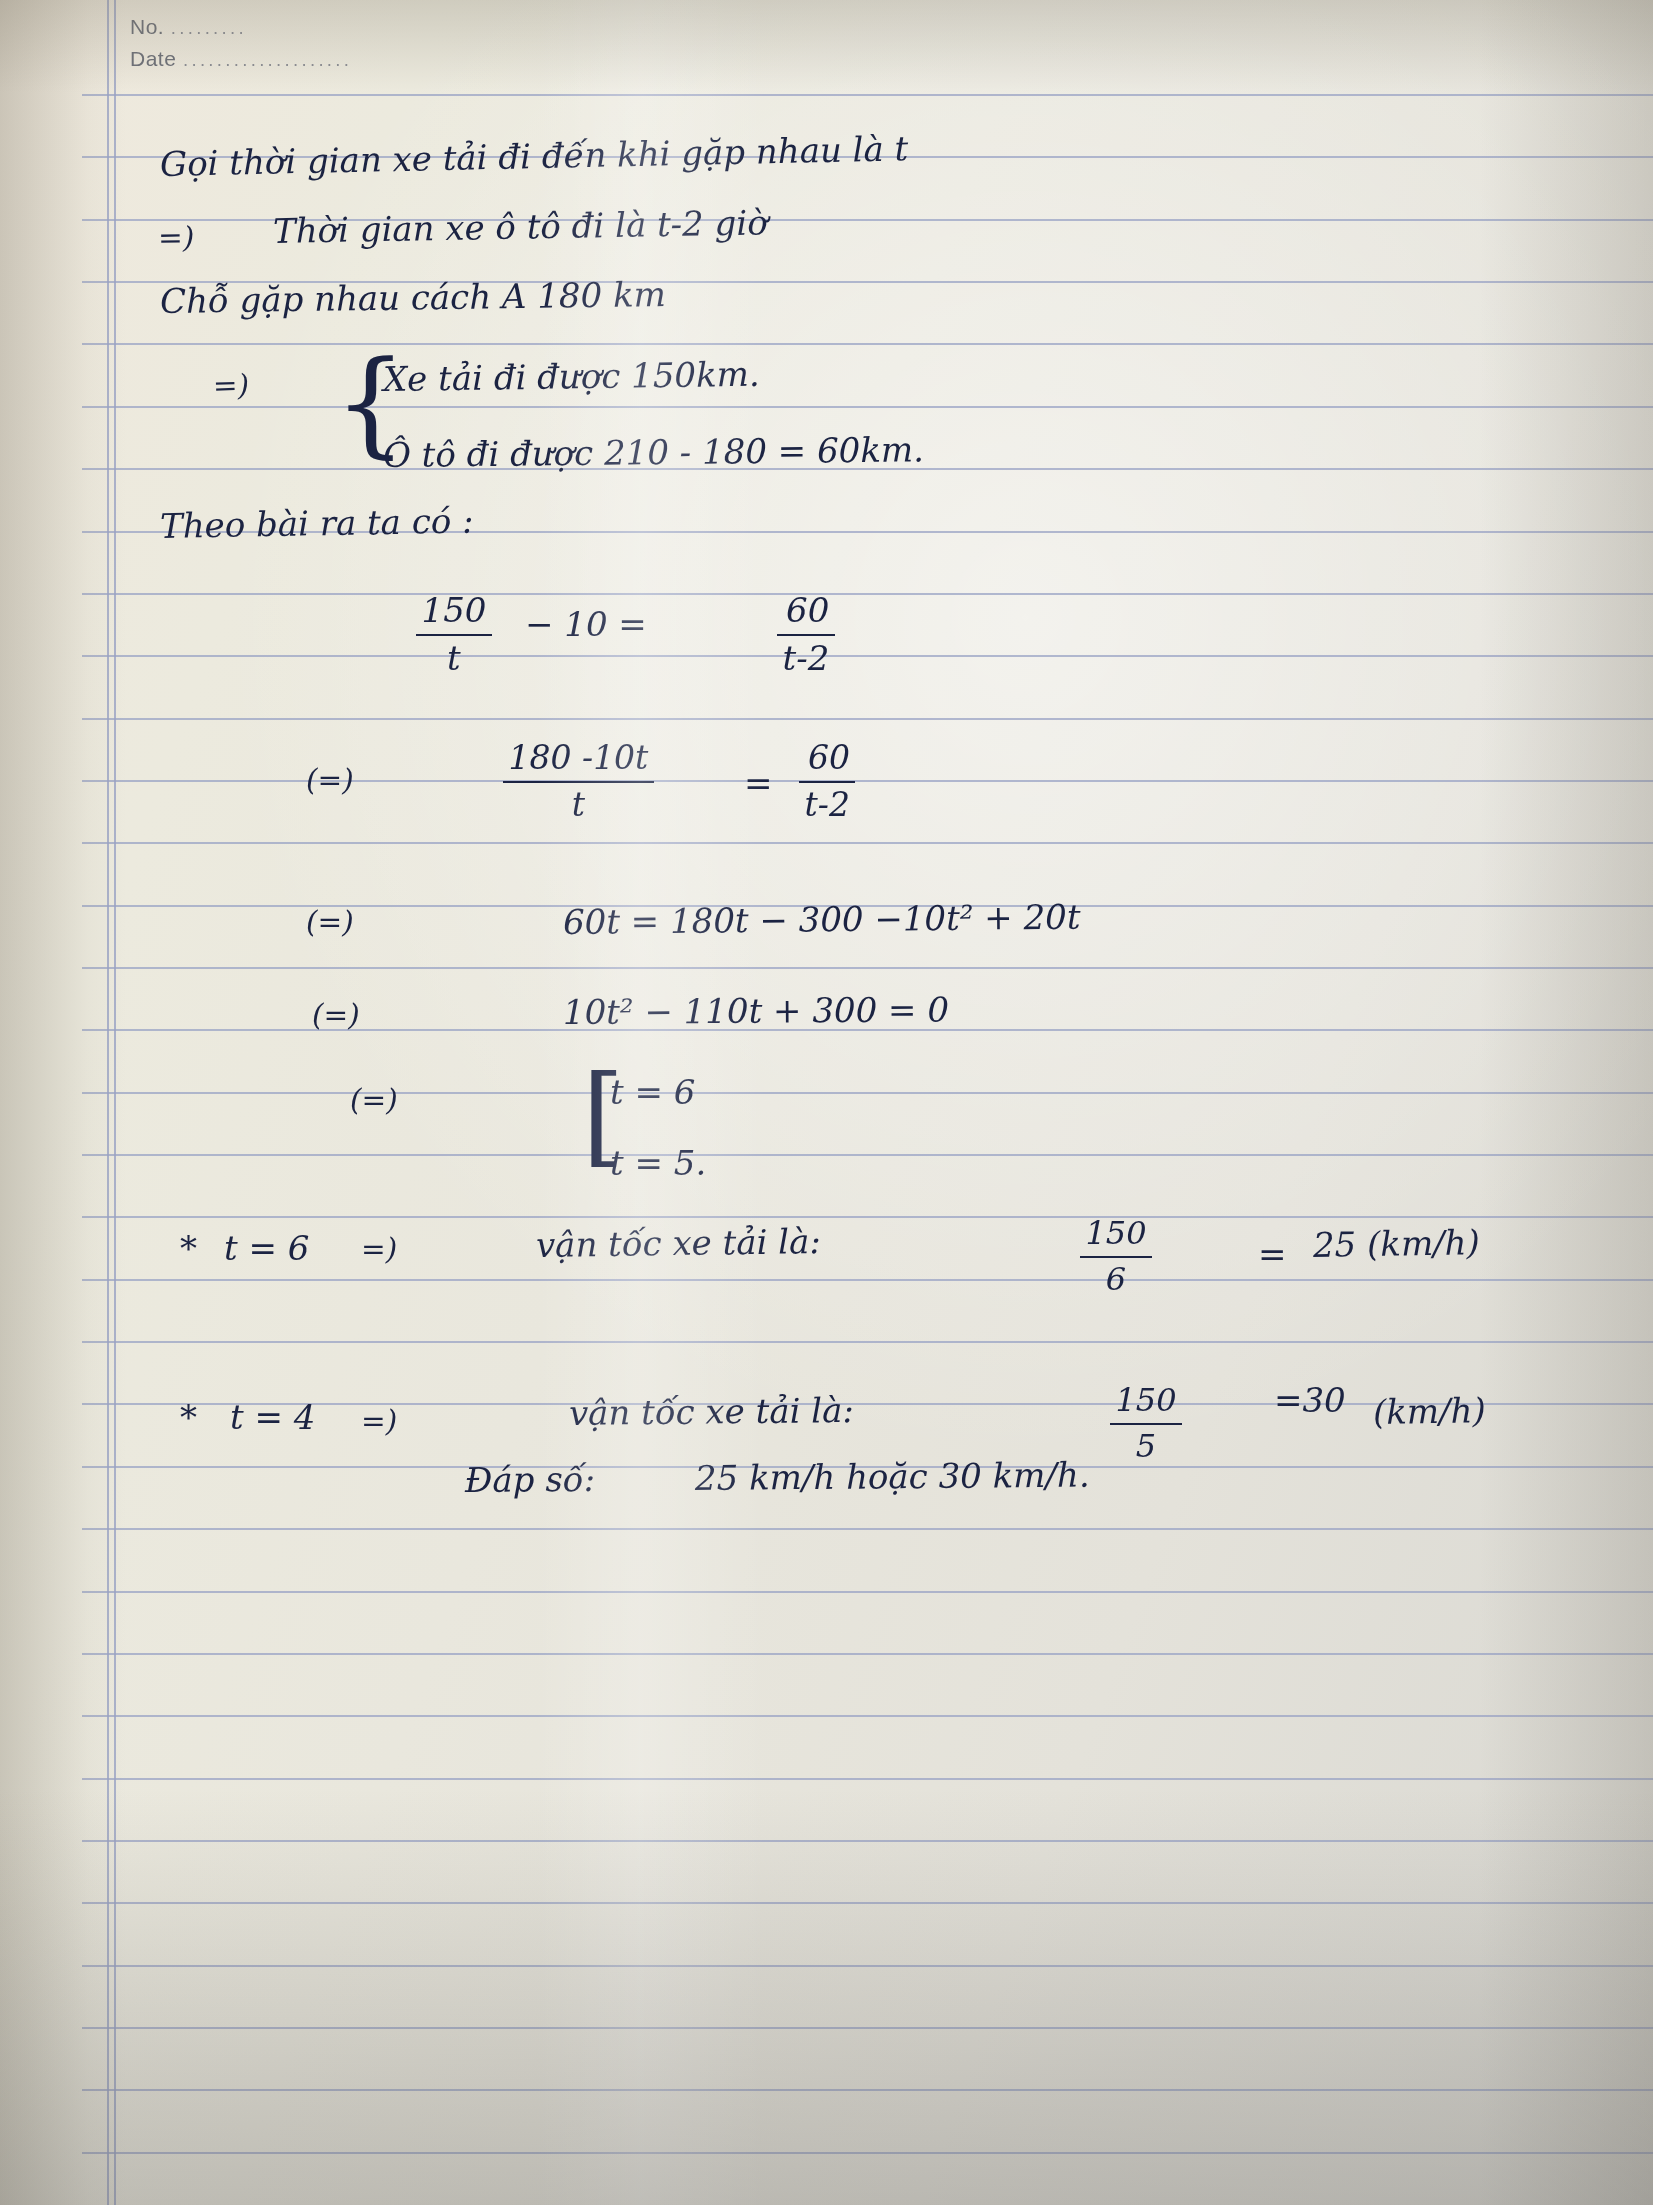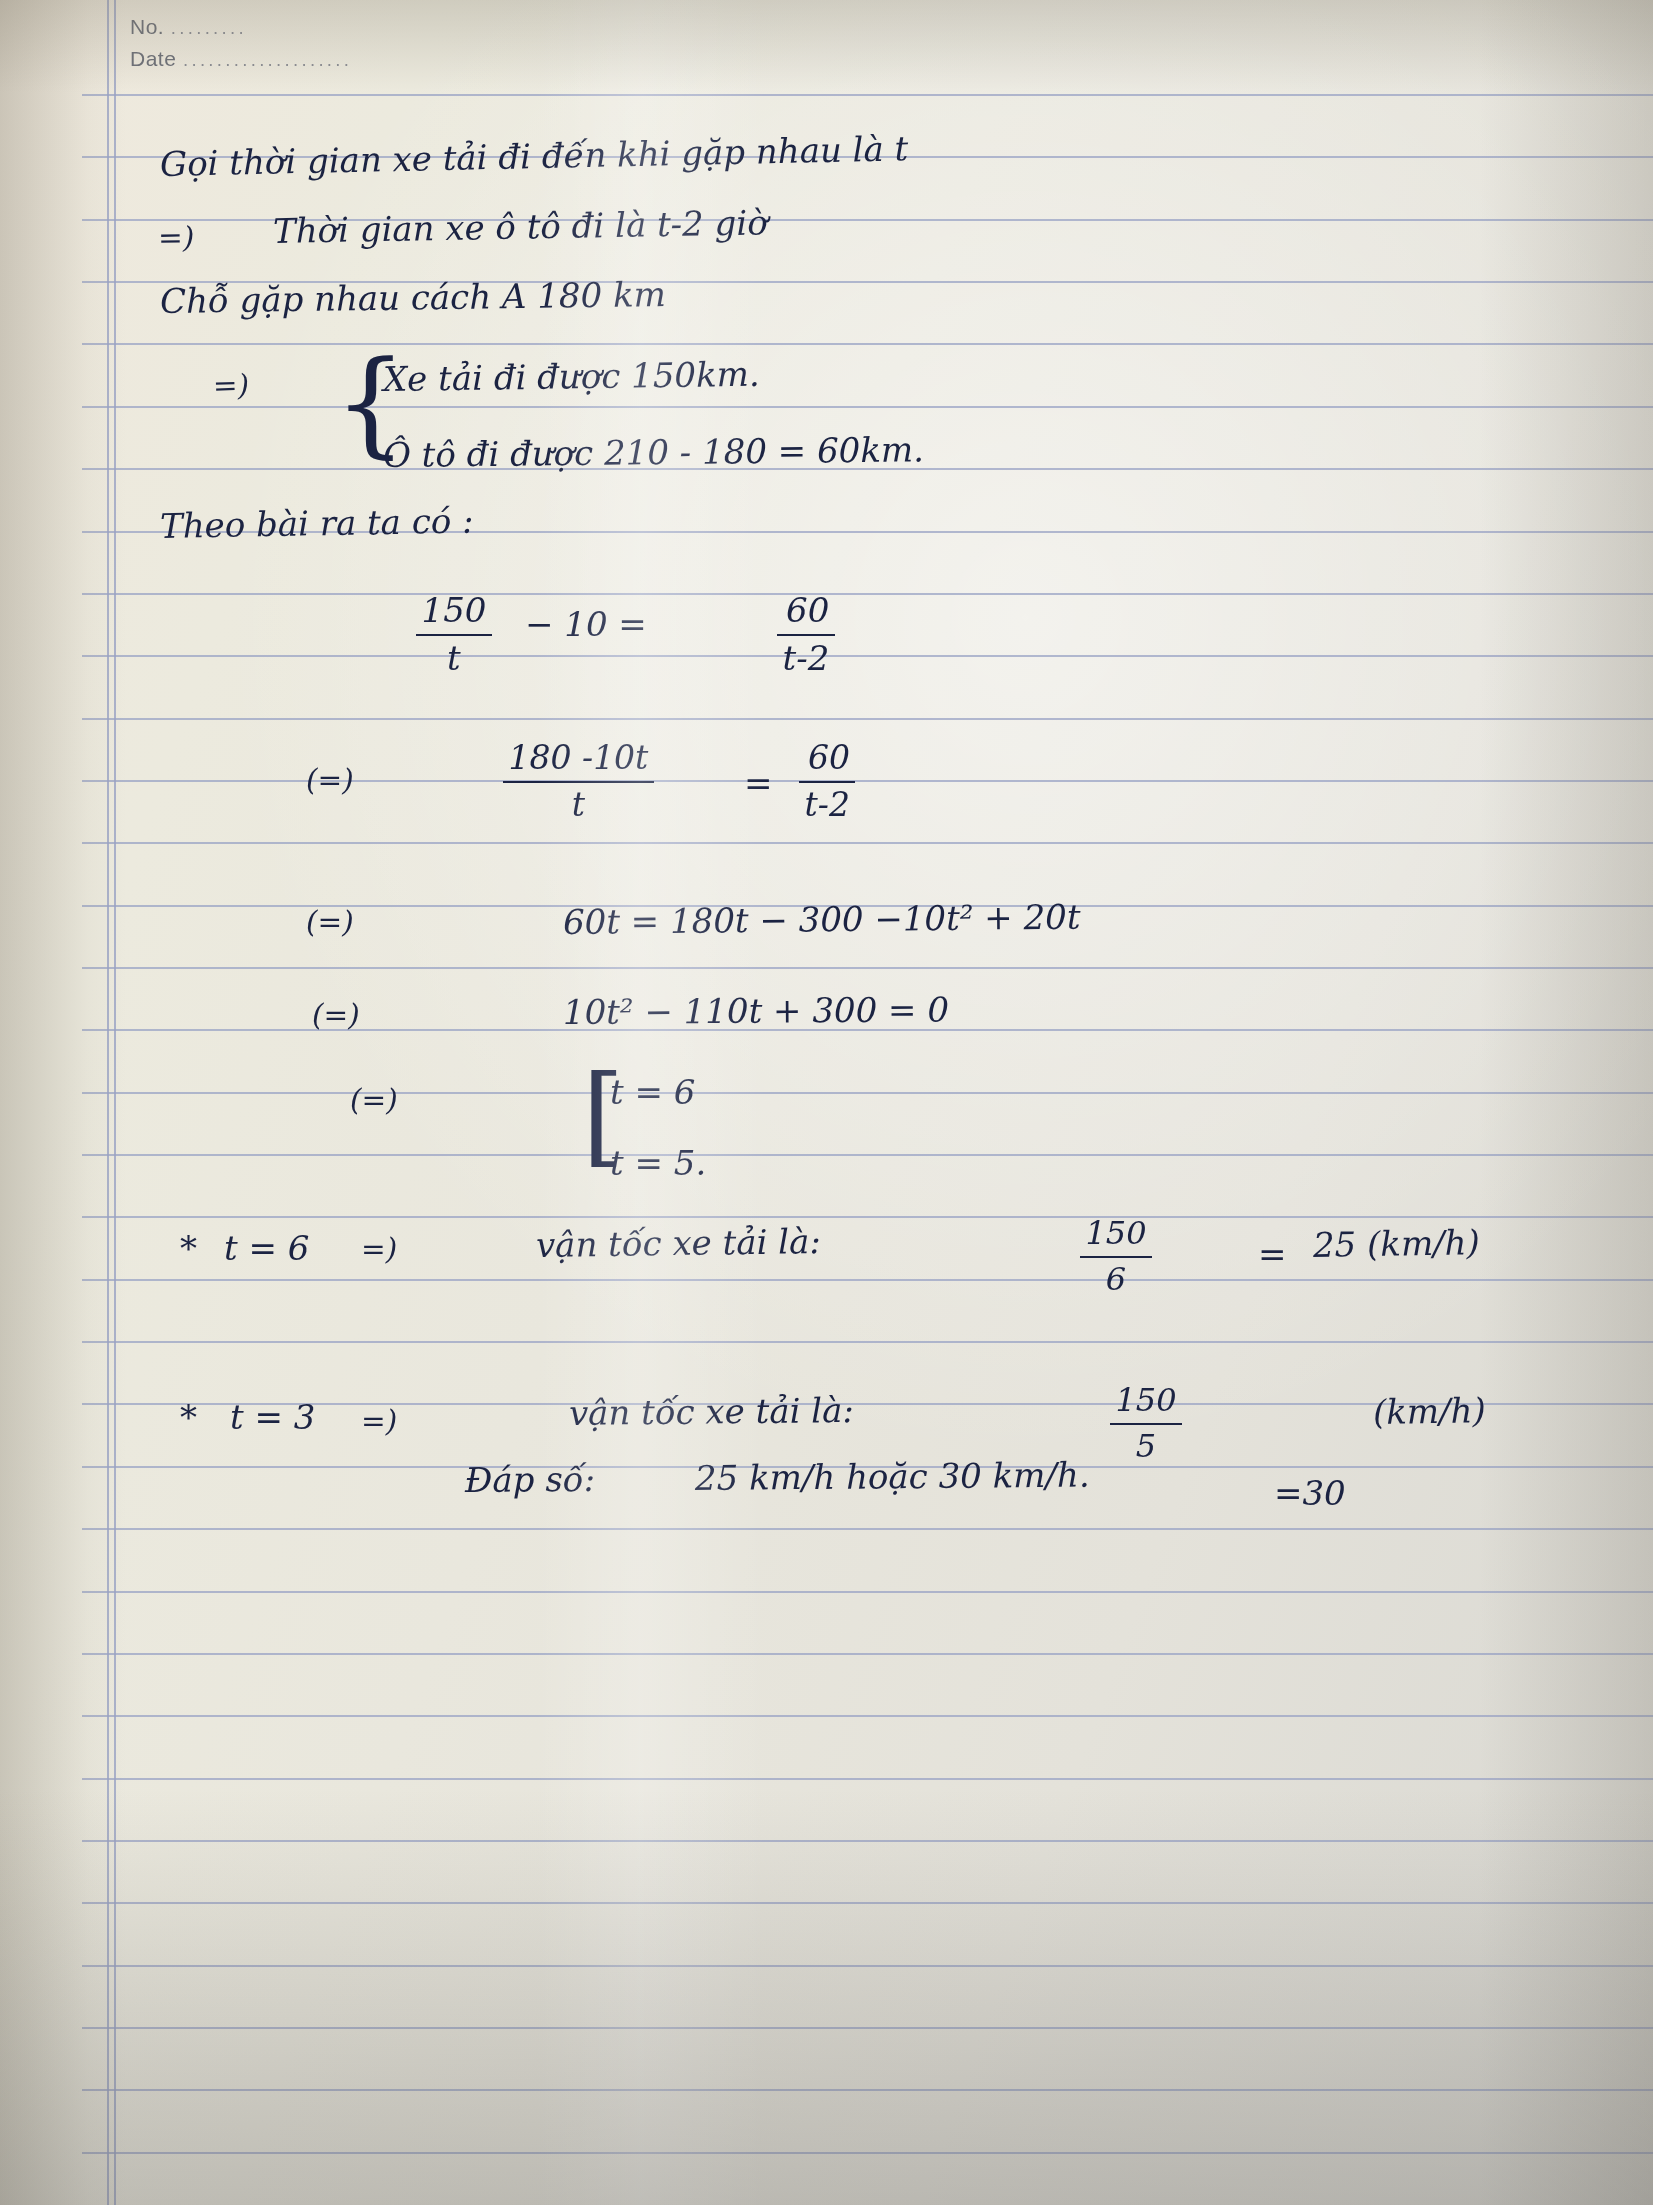--- a/index.html
+++ b/index.html
@@ -251,29 +251,29 @@
     <div class="ln" style="left:536px; top:1228px; transform: rotate(-0.8deg);">vận tốc xe tải là:</div>
     <div class="frac" style="left:1080px; top:1217px; font-size:32px;">
       <span class="num">150</span>
       <span class="bar"></span>
       <span class="den">6</span>
     </div>
     <div class="ln" style="left:1258px; top:1237px;">=</div>
     <div class="ln" style="left:1313px; top:1228px; transform: rotate(-1deg);">25 (km/h)</div>
 
     <div class="ln" style="left:180px; top:1400px;">*</div>
-    <div class="ln" style="left:230px; top:1400px;">t = 3</div>
+    <div class="ln" style="left:230px; top:1400px;">t = 4</div>
     <div class="ln sm" style="left:361px; top:1407px;">=)</div>
     <div class="ln" style="left:569px; top:1396px; transform: rotate(-0.6deg);">vận tốc xe tải là:</div>
     <div class="frac" style="left:1110px; top:1384px; font-size:32px;">
       <span class="num">150</span>
       <span class="bar"></span>
       <span class="den">5</span>
     </div>
-    <div class="ln" style="left:1274px; top:1476px;">=30</div>
+    <div class="ln" style="left:1274px; top:1383px;">=30</div>
     <div class="ln" style="left:1373px; top:1395px; transform: rotate(-1deg);">(km/h)</div>
 
     <div class="ln" style="left:465px; top:1463px; transform: rotate(-0.5deg);">Đáp số:</div>
     <div class="ln" style="left:695px; top:1461px; transform: rotate(-0.5deg);">25 km/h hoặc 30 km/h.</div>
   </div>
 
   <div class="crease"></div>
   <div class="shade-left"></div>
   <div class="shade-top"></div>
   <div class="shade-right"></div>

